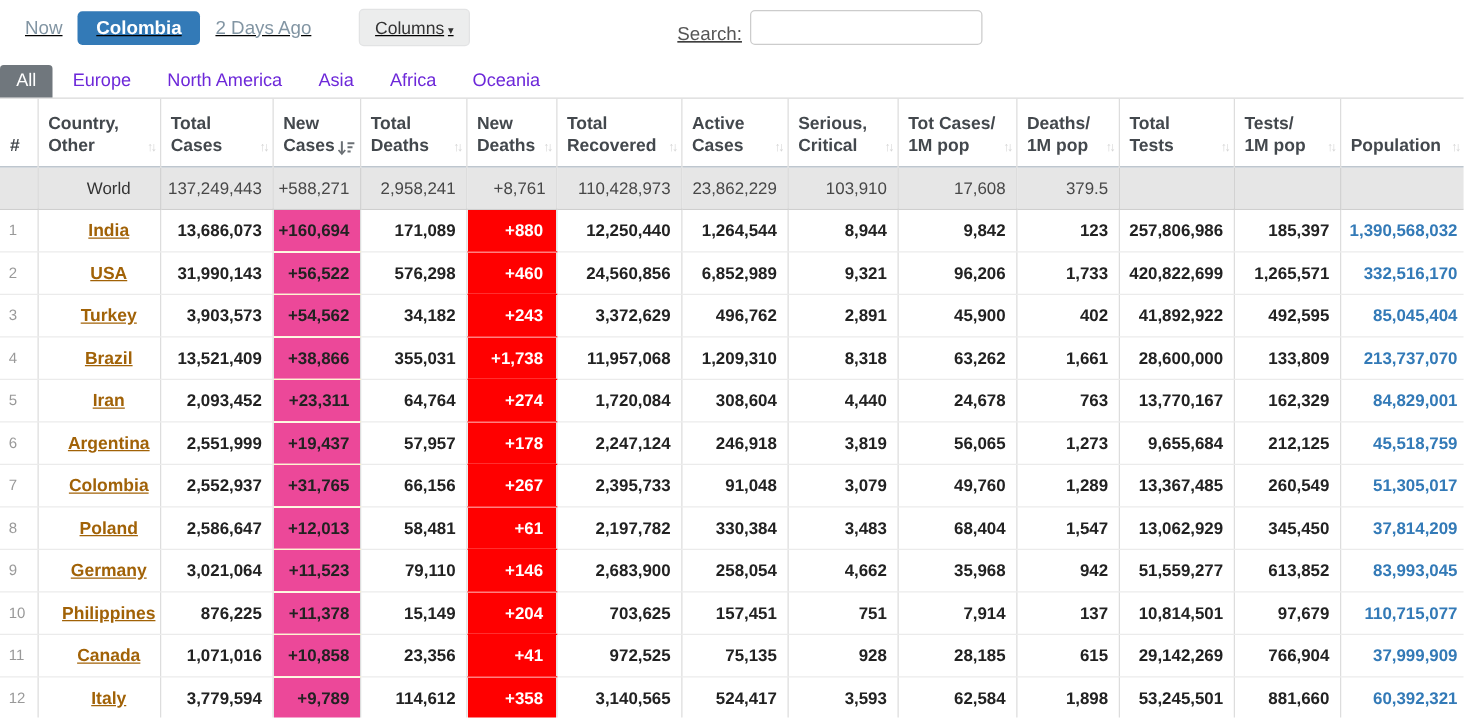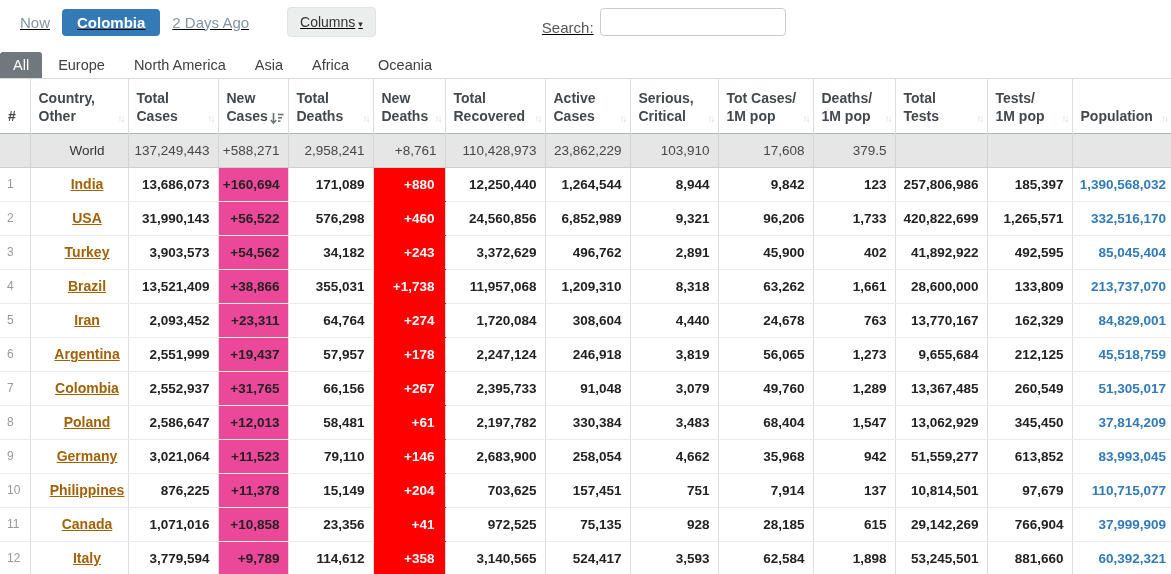--- a/index.html
+++ b/index.html
@@ -15,21 +15,21 @@
   .columns-btn { margin-left: 28px; background: #eceded; border: 1px solid #e2e3e4; border-radius: 4px;
     color: #333; font-size: 14px; padding: 6px 12px; cursor: pointer; font-family: inherit; }
   .columns-btn .caret { font-size: 9px; color: #333; margin-left: 3px; }
   .search-group { margin-left: 166px; display: flex; align-items: flex-end; }
   .search-group label { color: #555; font-size: 15px; margin-right: 6px; }
   .search-group input { width: 186px; height: 28px; border: 1px solid #ccc; border-radius: 4px;
     padding: 0 8px; font-size: 13px; outline: none; }
 
   
   .tabbar { display: flex; align-items: flex-end; margin-top: 10px; border-bottom: 1px solid #d9d9d9; height: 27px; }
-  .tab { font-size: 14.5px; color: #404040; padding: 5px 13px; margin-right: 3px; text-decoration: none;
+  .tab { font-size: 14.5px; color: #6d28d9; padding: 5px 13px; margin-right: 3px; text-decoration: none;
     cursor: pointer; border-radius: 3px 3px 0 0; }
   .tab.active { background: #70777d; color: #fff; }
 
   
   table { width: 1171px; table-layout: fixed; border-collapse: collapse; }
   th, td { border-left: 1px solid #ddd; border-right: 1px solid #ddd; overflow: hidden; white-space: nowrap; }
   th:first-child, td:first-child { border-left: none; }
   th:last-child, td:last-child { border-right: none; }
 
   thead th { height: 54px; vertical-align: bottom; text-align: left; padding: 5px 8px 7px 8px;

